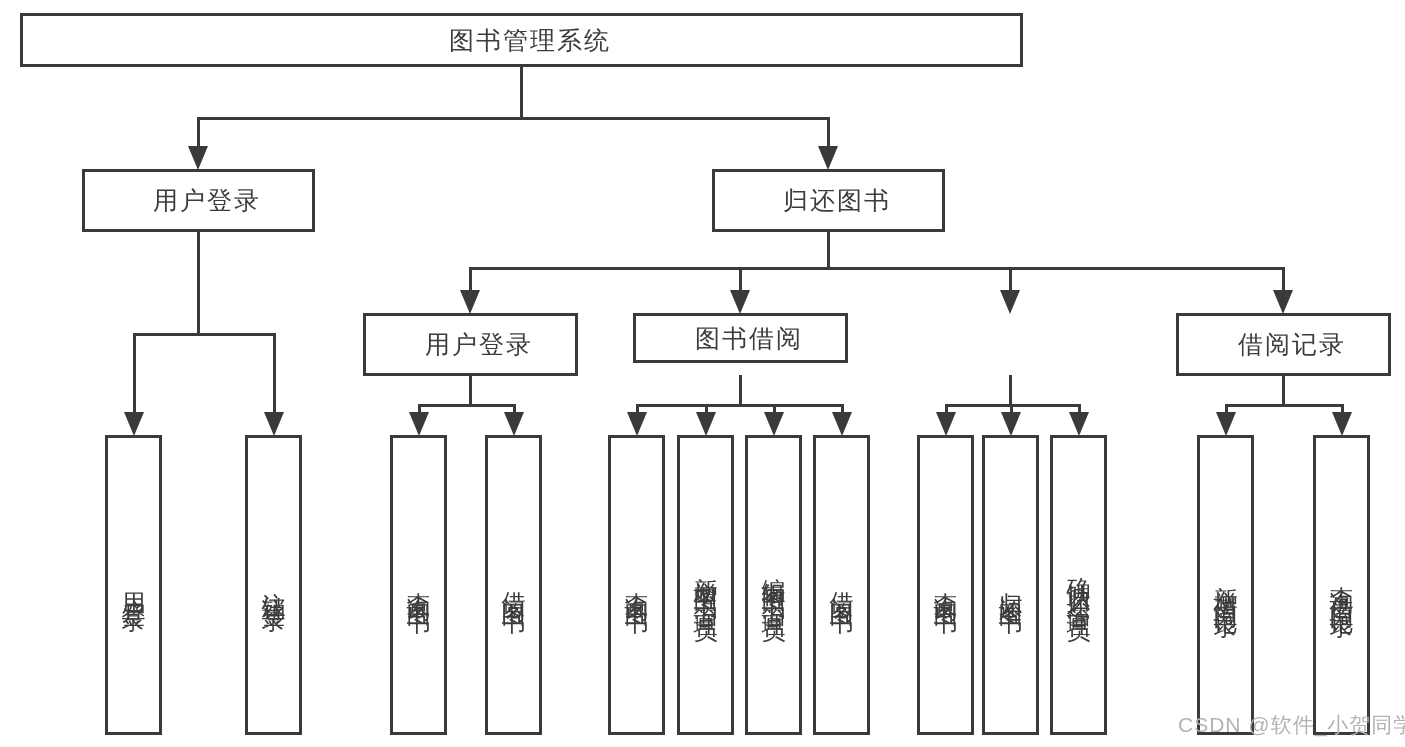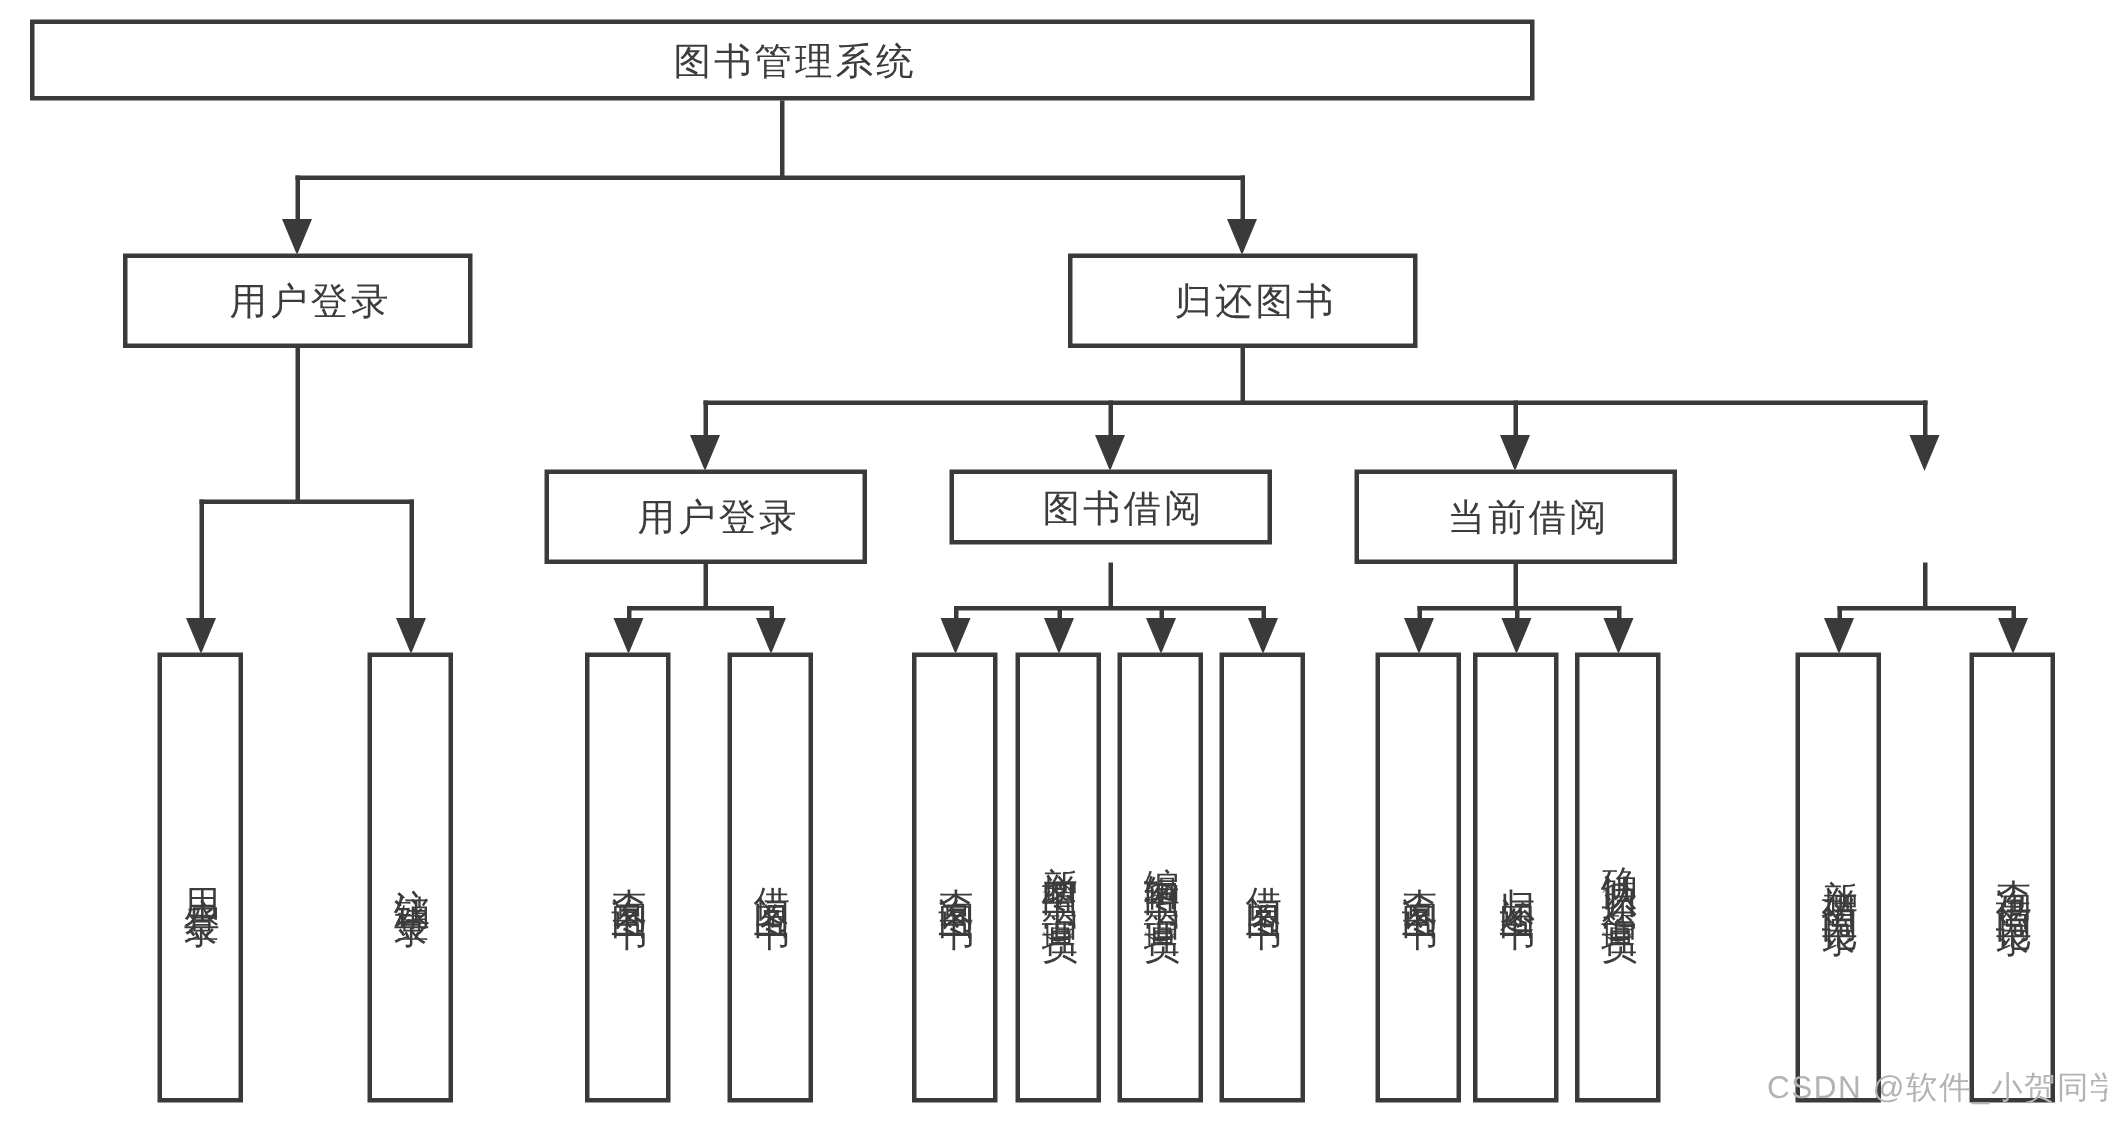--- a/index.html
+++ b/index.html
@@ -111,21 +111,21 @@
   <div class="vl" style="left:1341px;top:404px;height:12px"></div>
   <div class="arw" style="left:1332px;top:412px"></div>
 
   <div class="node" style="left:20px;top:13px;width:1003px;height:54px">图书管理系统</div>
 
   <div class="node" style="left:82px;top:169px;width:233px;height:63px">用户登录</div>
   <div class="node" style="left:712px;top:169px;width:233px;height:63px">归还图书</div>
 
   <div class="node" style="left:363px;top:313px;width:215px;height:63px">用户登录</div>
   <div class="node" style="left:633px;top:313px;width:215px;height:50px">图书借阅</div>
-  <div class="node" style="left:903px;top:313px;width:215px;height:63px">当前借阅</div>
+  <div class="node" style="left:1176px;top:313px;width:215px;height:63px">借阅记录</div>
 
   <div class="leaf" style="left:105px">用户登录</div>
   <div class="leaf" style="left:245px">注销登录</div>
 
   <div class="leaf" style="left:390px">查询图书</div>
   <div class="leaf" style="left:485px">借阅图书</div>
 
   <div class="leaf" style="left:608px">查询图书</div>
   <div class="leaf" style="left:677px">新增图书（管理员）</div>
   <div class="leaf" style="left:745px">编辑图书（管理员）</div>

